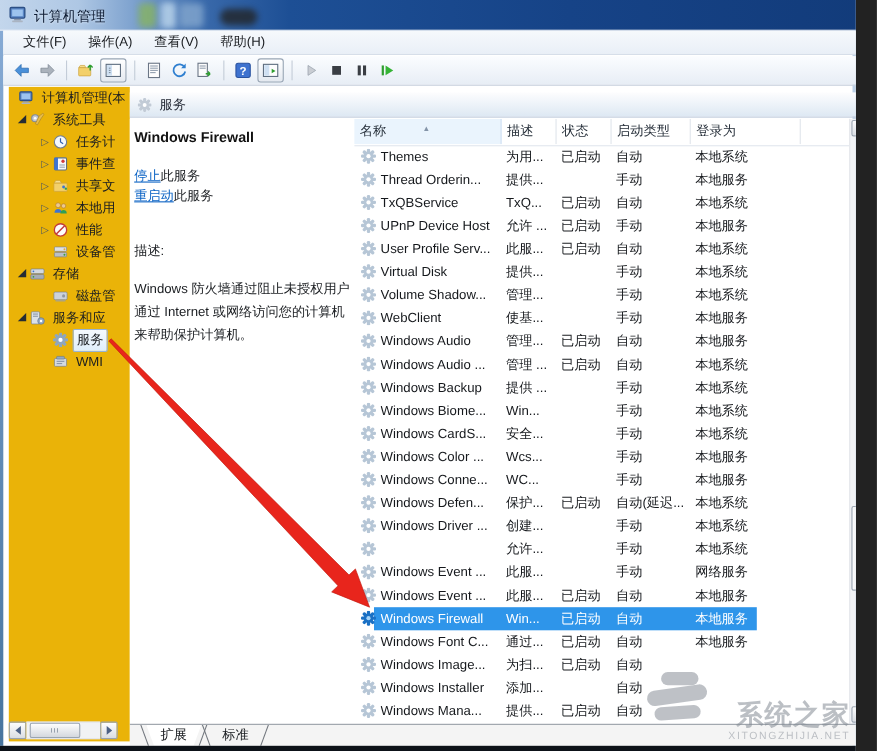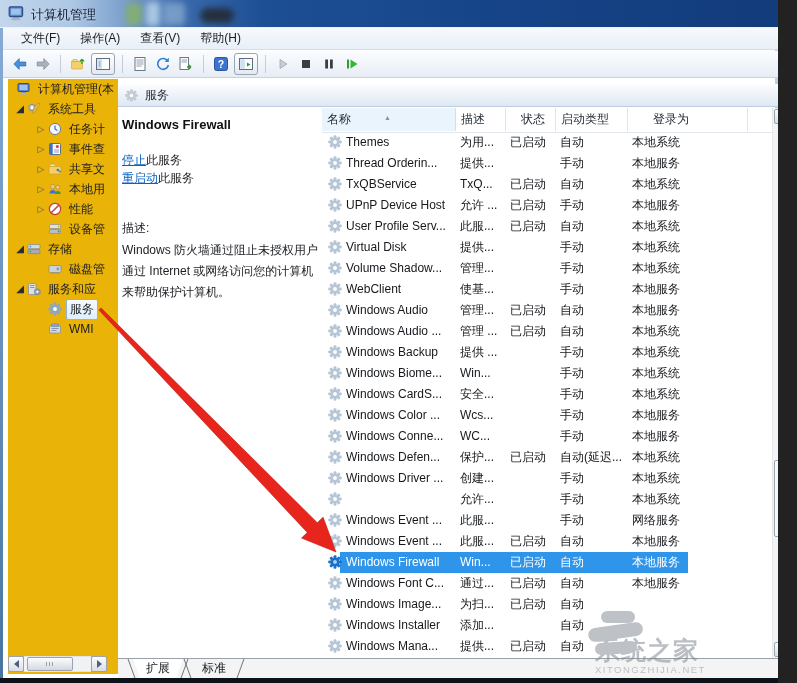--- a/index.html
+++ b/index.html
@@ -59,33 +59,33 @@
   .pane-header{position:absolute;left:118px;top:84px;width:676px;height:23px;
     background:linear-gradient(#fdfdfe,#dde8f3);border-bottom:1px solid #c2cedd;
     display:flex;align-items:center;gap:7px;padding-left:7px;box-sizing:border-box;color:#1f2430;}
   .ph-gear{width:13px;height:13px;color:#c2cbd6;}
 
   .midpanel{position:absolute;left:118px;top:108px;width:204px;height:550px;background:#fff;}
   .mp-title{position:absolute;left:4px;top:9px;font-weight:bold;font-size:13px;color:#111;}
   .mp-line1{position:absolute;left:4px;top:44px;}
   .mp-line2{position:absolute;left:4px;top:62px;}
   .mp-desc-label{position:absolute;left:4px;top:112px;}
-  .mp-desc{position:absolute;left:4px;top:132px;width:197px;line-height:21px;}
+  .mp-desc{position:absolute;left:4px;top:144px;width:197px;line-height:21px;}
   a.link{color:var(--link,#0a62c4);text-decoration:underline;cursor:pointer;}
 
   
   .list{position:absolute;left:322px;top:108px;width:450px;height:550px;background:#fff;overflow:hidden;}
   .lheader{position:relative;height:24px;border-bottom:1px solid #e2e7ee;background:#fff;text-decoration:underline;}
   .hcell{position:absolute;top:0;height:23px;line-height:23px;padding-left:5px;border-right:1px solid #e0e5ec;
          color:#1f2833;box-sizing:border-box;white-space:nowrap;overflow:hidden;}
   .h-name{left:0;width:134px;background:#eaf4fd;border-right:1px solid #cfe0f2;}
   .h-desc{left:134px;width:50px;}
-  .h-status{left:184px;width:50px;text-align:center;}
+  .h-status{left:184px;width:50px;}
   .h-startup{left:234px;width:72px;}
-  .h-logon{left:306px;width:100px;margin-left:20px;}
+  .h-logon{left:306px;width:100px;}
   .sort{position:absolute;left:62px;top:-2px;font-size:7px;color:#8494a8;}
   .rows{position:absolute;left:0;right:0;top:24px;bottom:0;}
   .row{position:relative;height:21px;line-height:21px;}
   .row .gear{position:absolute;left:6px;top:3px;width:14px;height:14px;color:#b6c6d6;}
   .cell{position:absolute;top:0;white-space:nowrap;overflow:hidden;color:#15181c;}
   .c-name{left:24px;width:110px;}
   .c-desc{left:138px;width:46px;}
   .c-status{left:188px;width:46px;}
   .c-startup{left:238px;width:68px;}
   .c-logon{left:310px;width:96px;}
@@ -103,21 +103,21 @@
 
   
   .tabstrip{position:absolute;left:118px;top:658px;width:676px;height:20px;background:#f4f4f4;
     border-top:1px solid #9aa0a8;display:flex;align-items:stretch;padding-left:12px;box-sizing:border-box;}
   .tab{padding:0 13px;line-height:19px;position:relative;}
   .tab.active{background:#fff;clip-path:polygon(0 0,100% 0,calc(100% - 7px) 100%,7px 100%);}
   .slash{width:1px;background:#70757c;margin:0 1px;}
 
   
   .arrow-overlay{position:absolute;left:0;top:0;z-index:60;pointer-events:none;}
-  .watermark{position:absolute;right:5px;bottom:8px;width:178px;opacity:.55;z-index:30;
+  .watermark{position:absolute;right:5px;bottom:8px;width:178px;text-align:right;opacity:.55;z-index:30;
              pointer-events:none;color:#848b94;}
   .wm-title{font-size:25px;font-weight:bold;letter-spacing:1px;line-height:27px;}
   .wm-sub{font-size:9.5px;letter-spacing:1.5px;color:#8d939c;}
   .wm-logo{position:absolute;right:130px;bottom:12px;width:62px;height:52px;}
   .wm-l1{position:absolute;right:8px;top:0;width:34px;height:12px;border-radius:6px;background:#8a9099;}
   .wm-l2{position:absolute;right:0;top:14px;width:55px;height:14px;border-radius:7px;background:#8a9099;transform:rotate(-8deg);}
   .wm-l3{position:absolute;right:6px;top:31px;width:42px;height:12px;border-radius:6px;background:#8a9099;transform:rotate(-4deg);}
 </style>
 </head>
 <body>

